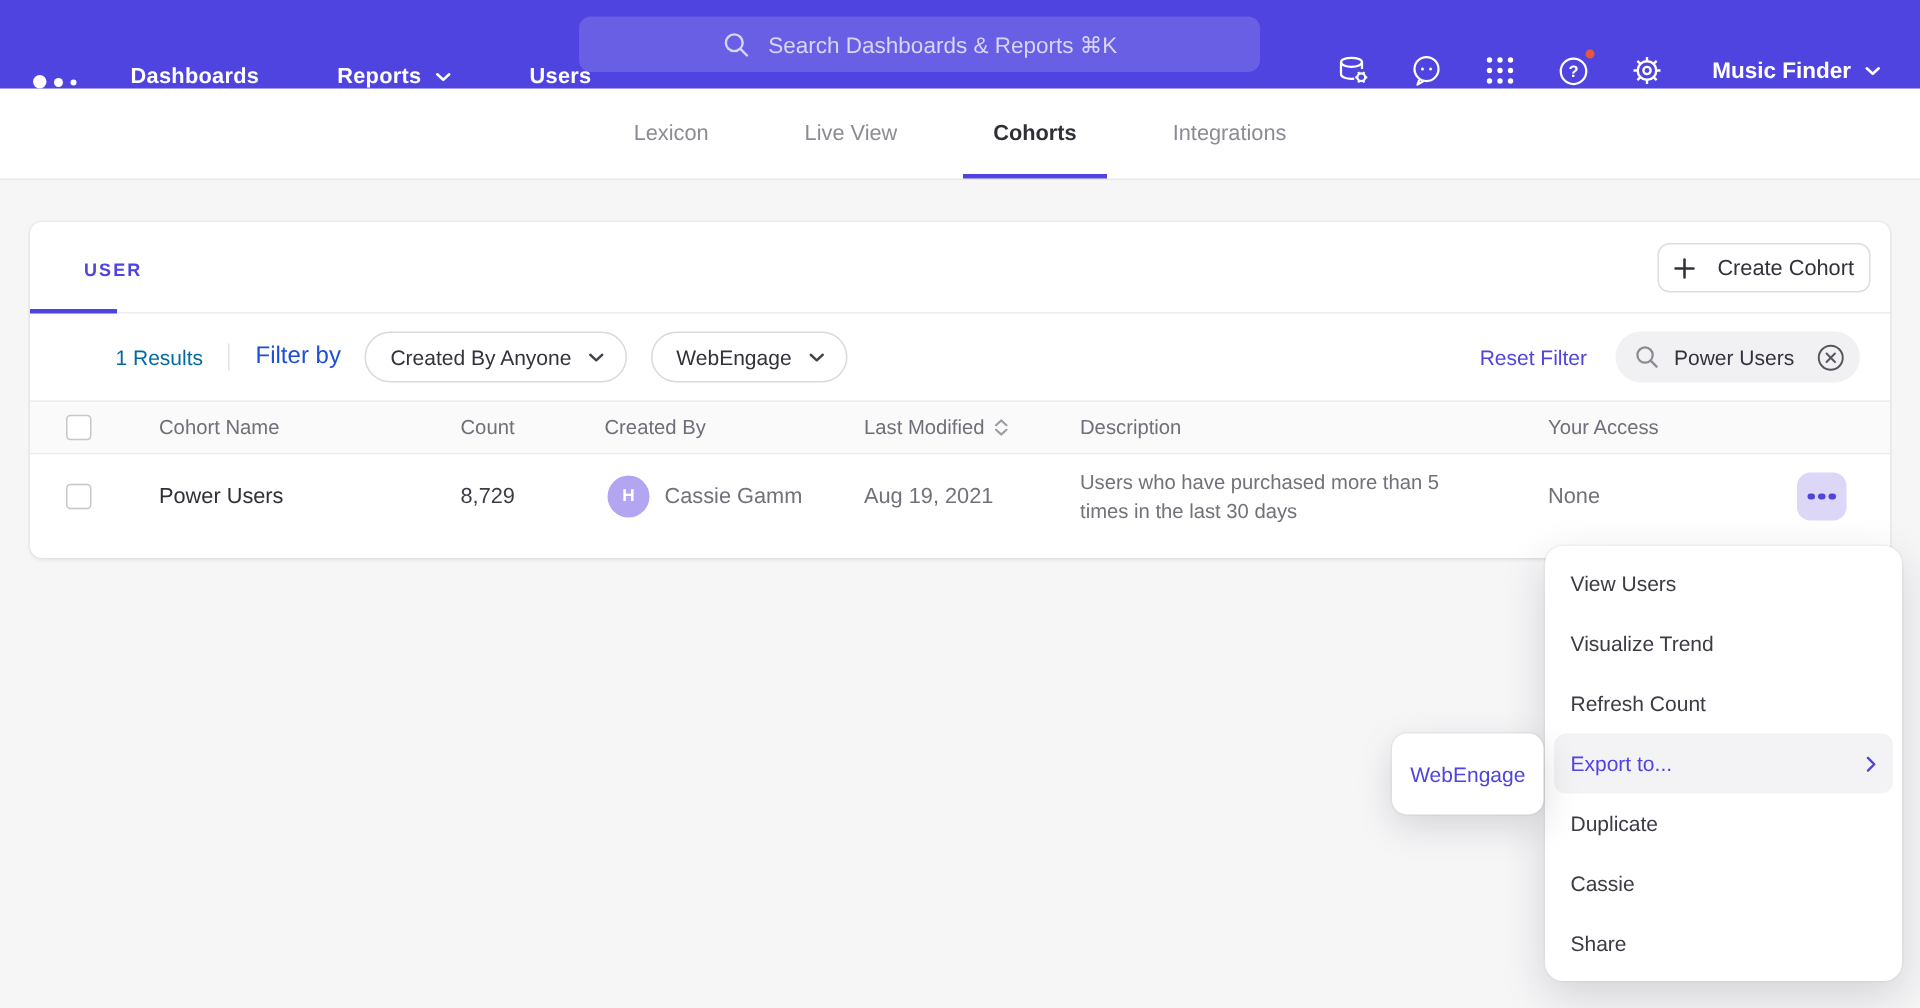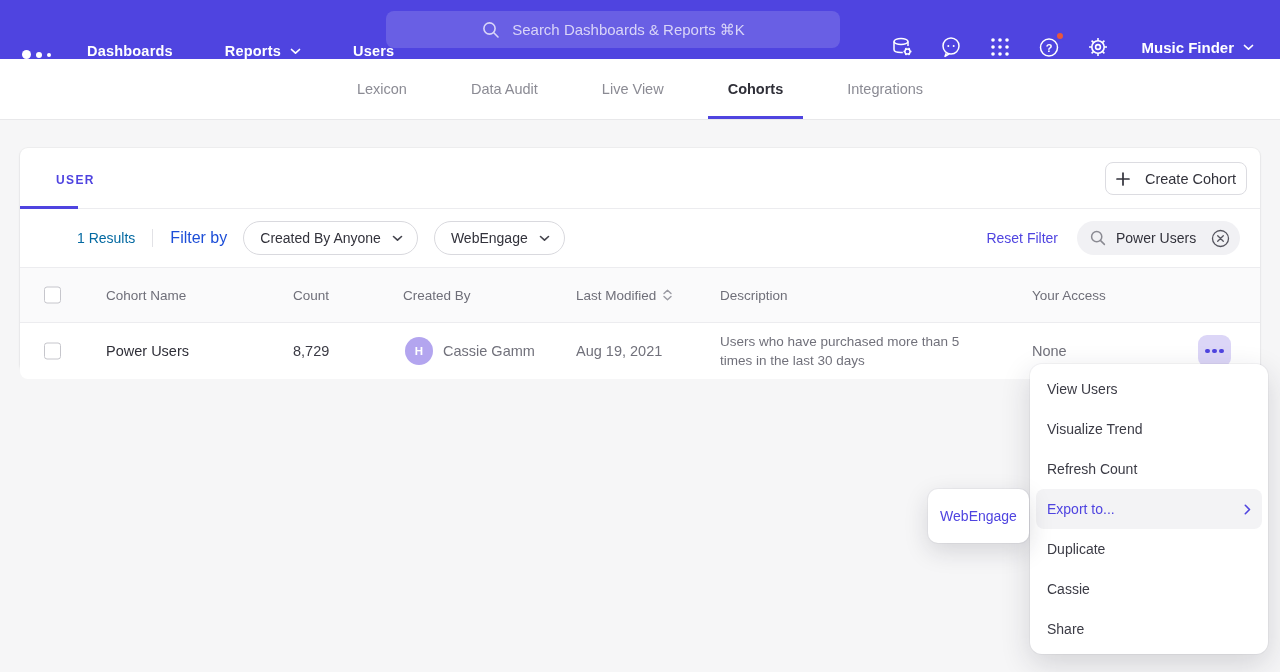--- a/index.html
+++ b/index.html
@@ -59,27 +59,27 @@
   .filter-by { font-size:16px; font-weight:400; color:#1d4ed8; }
   .dd { margin-left:16px; height:34px; border:1px solid #d9d9de; border-radius:17px;
         display:flex; align-items:center; gap:11px; padding:0 14px 0 16px;
         font-size:14px; color:#32323b; background:#fff; cursor:pointer; }
   .reset { margin-left:auto; color:#4f44e0; font-size:14px; cursor:pointer; }
   .search-box { margin-left:19px; width:163px; height:34px; background:#f1f1f4;
                 border-radius:17px; display:flex; align-items:center;
                 padding:0 10px 0 12px; gap:9px; cursor:text; }
   .search-box .val { flex:1; font-size:14px; color:#32323b; }
 
-  .table-header { position:relative; height:56px; background:#fafafb;
+  .table-header { position:relative; height:36px; background:#fafafb;
                   border-top:1px solid #ececef; border-bottom:1px solid #ececef;
                   font-size:13.5px; color:#6f6f79; }
   .table-row { position:relative; height:56px; background:#fff;
                border-radius:0 0 8px 8px; font-size:14.5px; }
   .cell { position:absolute; top:50%; transform:translateY(-50%); white-space:nowrap; }
-  .c-check { left:24px; } .c-name { left:86px; } .c-count { left:273px; }
+  .c-check { left:24px; } .c-name { left:86px; } .c-count { left:287px; }
   .c-creator { left:383px; } .c-mod { left:556px; } .c-desc { left:700px; }
   .c-access { left:1012px; }
   .hdr-sort { display:inline-flex; align-items:center; gap:7px; cursor:pointer; }
   .checkbox { display:block; width:17px; height:17px; border:1.5px solid #c6c6cc;
               border-radius:3px; background:#fff; cursor:pointer; }
   .row-name { color:#2f2f38; font-weight:500; }
   .row-count { color:#3b3b45; }
   .creator-cell { display:flex; align-items:center; gap:10px; left:385px; }
   .avatar { width:28px; height:28px; border-radius:50%; background:#b3a5ef;
             color:#fff; font-size:11.5px; font-weight:700;
@@ -211,23 +211,20 @@
         </span>
       </div>
     </div>
   </div>
 
   <div class="tabbar">
     <div class="tab">
         <span>Lexicon</span>
       </div>
     <div class="tab">
-        <span>Data Audit</span>
-      </div>
-    <div class="tab">
         <span>Live View</span>
       </div>
     <div class="tab active">
         <span>Cohorts</span>
       </div>
     <div class="tab">
         <span>Integrations</span>
       </div>
   </div>
 

